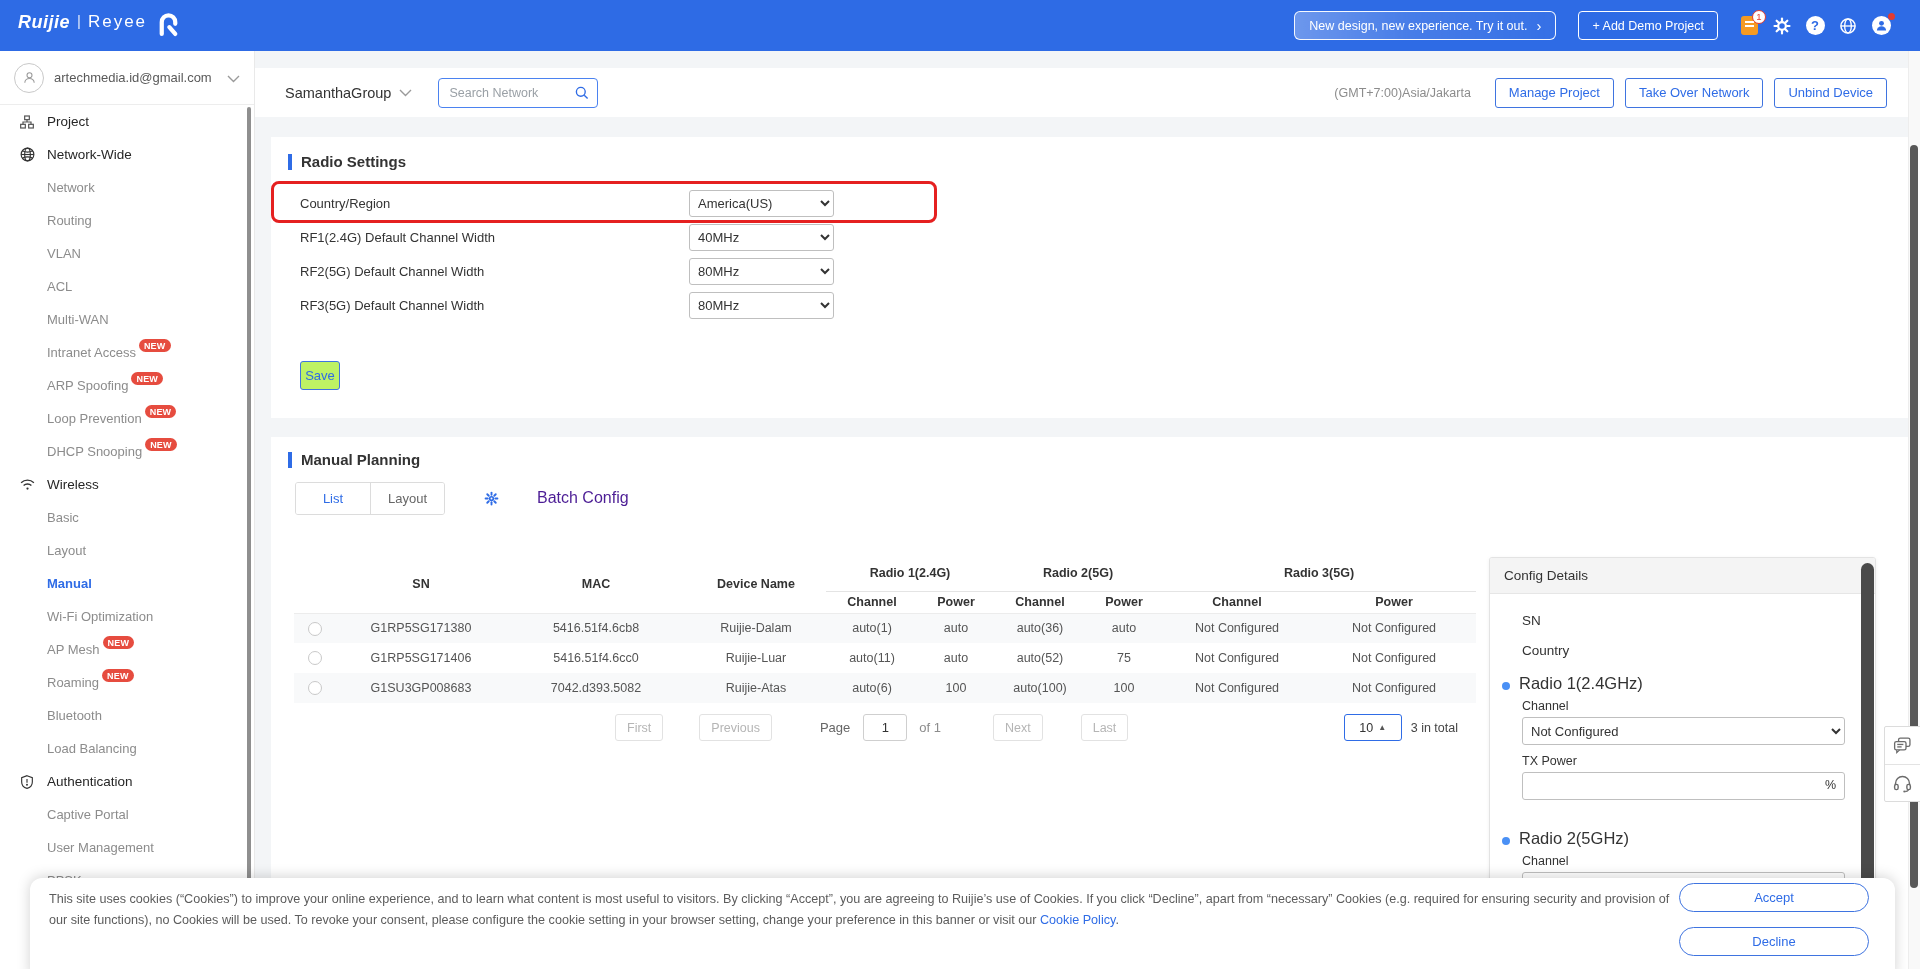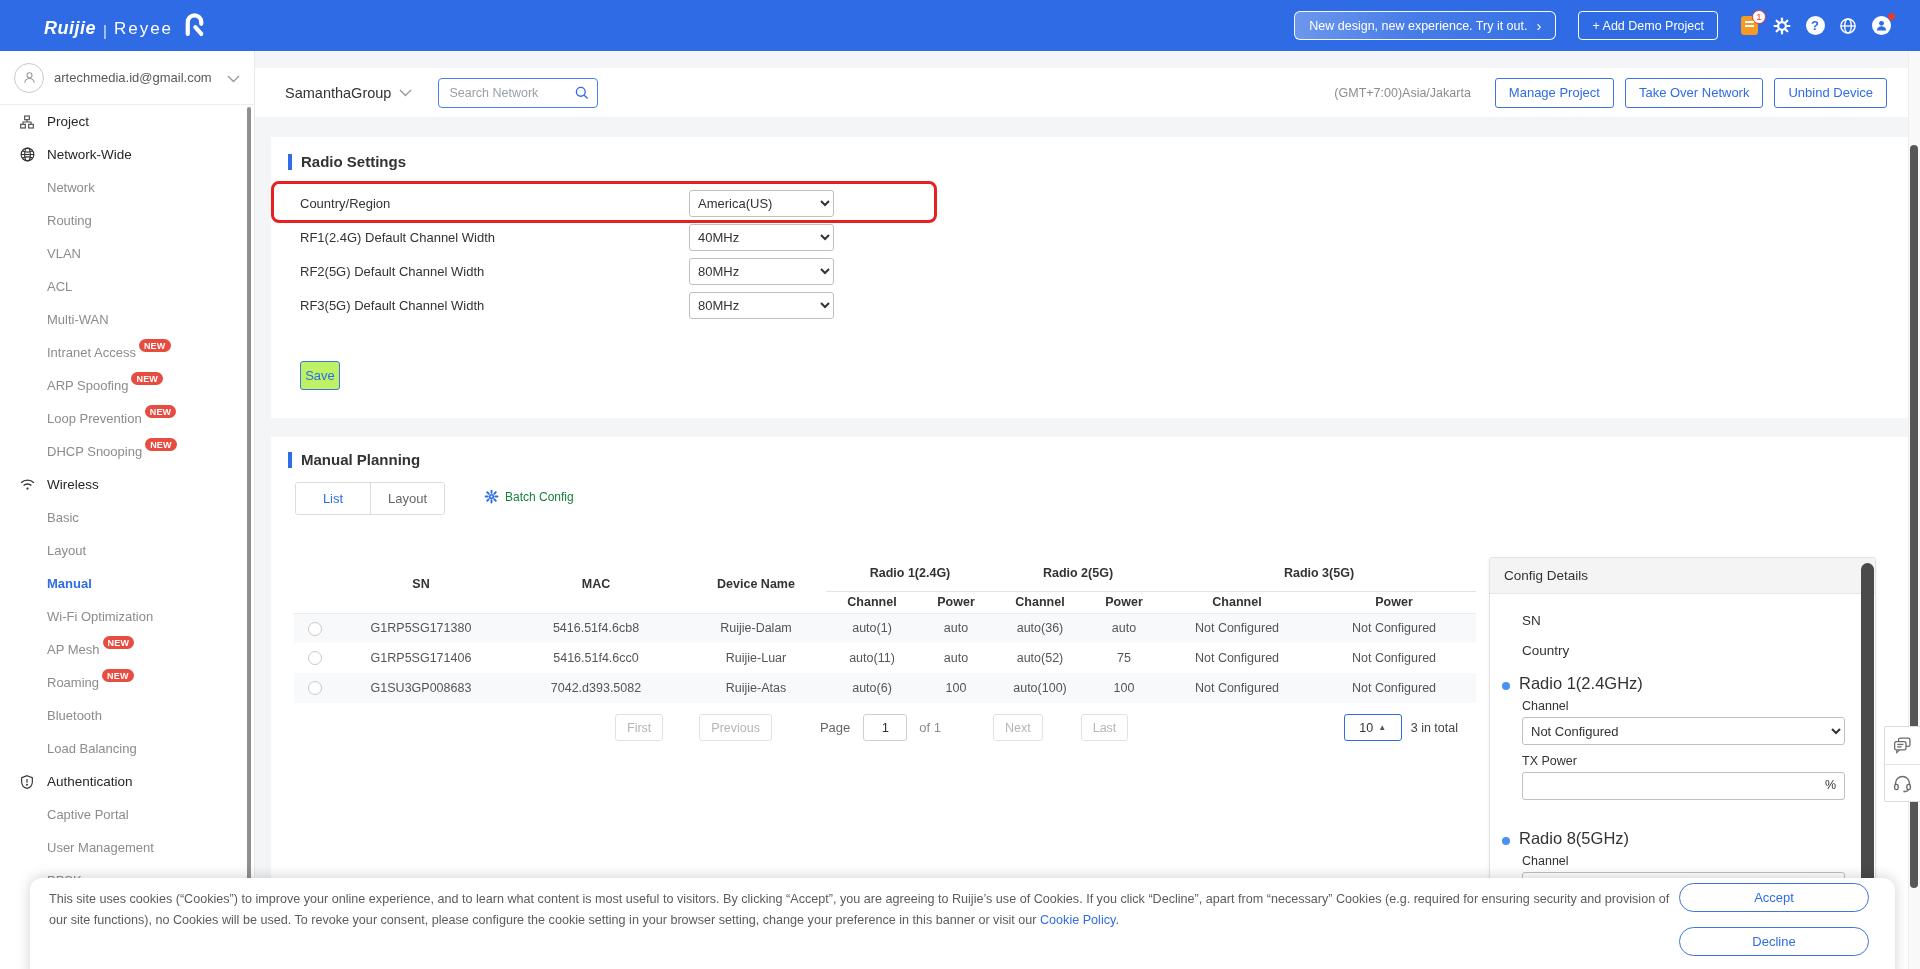--- a/index.html
+++ b/index.html
@@ -2,21 +2,21 @@
 <html><head>
 <meta charset="utf-8">
 <style>
   * { margin:0; padding:0; box-sizing:border-box; }
   html,body { width:1920px; height:969px; overflow:hidden; }
   body { font-family:"Liberation Sans", sans-serif; background:#f3f5f7; color:#333; }
   .page { position:relative; width:1920px; height:969px; overflow:hidden; }
 
   
   .topbar { position:absolute; left:0; top:0; width:1920px; height:51px; background:#2e6be5; display:flex; align-items:center; z-index:20; }
-  .brand { width:256px; display:flex; align-items:flex-end; padding-left:44px; color:#fff; }
+  .brand { width:256px; display:flex; align-items:flex-start; padding-left:18px; color:#fff; }
   .brand-ruijie { font-size:18px; font-weight:700; font-style:italic; letter-spacing:.5px; }
   .brand-sep { margin:0 7px; font-size:15px; opacity:.85; font-weight:300; }
   .brand-reyee { font-size:17px; letter-spacing:2px; font-weight:400; }
   .brand-mark { margin-left:8px; display:flex; align-items:center; }
   .top-tabs { display:flex; height:51px; margin-left:18px; }
   .top-tab { color:#fff; font-size:15px; padding:0 20px; display:flex; align-items:center; height:51px; cursor:pointer; border-bottom:3px solid transparent; }
   .top-tab.active { border-bottom:3px solid #fff; }
   .promo-btn { margin-left:auto; height:29px; display:flex; align-items:center; padding:0 14px; border:1px solid rgba(255,255,255,.95); border-radius:6px; color:#fff; font-size:12.5px;
     background:linear-gradient(90deg, rgba(255,255,255,.30) 0%, rgba(255,255,255,.12) 45%, rgba(255,255,255,.04) 100%); cursor:pointer; white-space:nowrap; }
   .promo-arrow { margin-left:9px; font-size:15px; line-height:1; }
@@ -68,21 +68,21 @@
   .rs-label { width:389px; font-size:13px; color:#333; }
   .rs-row select, .cfg-select { height:27px; border:1px solid #bfbfbf; border-radius:3px; font-size:13px; color:#333; background:#fff; padding:0 4px; font-family:"Liberation Sans",sans-serif; outline:none; }
   .rs-row select { width:145px; }
   .highlight-rect { position:absolute; left:0px; top:44px; width:666px; height:42px; border:3px solid #e52020; border-radius:8px; pointer-events:none; z-index:5; }
   .save-btn { position:absolute; left:29px; top:224px; width:40px; height:29px; border:1px solid #3f74e0; border-radius:3px; color:#2f6ce6; background:#bef264; font-size:13px; cursor:pointer; font-family:"Liberation Sans",sans-serif; }
 
   .view-tabs { position:absolute; left:24px; top:45px; display:flex; border:1px solid #dcdcdc; border-radius:3px; overflow:hidden; height:33px; }
   .view-tab { width:74px; display:flex; align-items:center; justify-content:center; font-size:13px; color:#666; background:#fff; cursor:pointer; }
   .view-tab + .view-tab { border-left:1px solid #dcdcdc; }
   .view-tab.active { color:#2f6ce6; }
-  .batch-btn { position:absolute; left:213px; top:52px; display:flex; align-items:center; color:#15803d; font-size:12px; cursor:pointer; }
+  .batch-btn { position:absolute; left:213px; top:52px; display:flex; align-items:center; color:#4c1d95; font-size:16px; cursor:pointer;gap:32px; }
   .batch-btn svg { margin-right:6px; }
 
   .planning-table { position:absolute; left:23px; top:118px; border-collapse:collapse; table-layout:fixed; }
   .planning-table th { font-size:12.5px; font-weight:700; color:#333; text-align:center; }
   .planning-table thead .rspan { border-bottom:1px solid #ececec; height:58px; }
   .planning-table thead .grp { height:36px; border-bottom:1px solid #e4e4e4; }
   .planning-table thead .subh { height:22px; border-bottom:1px solid #ececec; font-weight:700; }
   .planning-table tbody td { height:30px; font-size:12.5px; color:#555; text-align:center; }
   .planning-table tbody tr:nth-child(odd) { background:#f8f9fa; }
   .row-radio { display:inline-block; width:14px; height:14px; border:1px solid #c9c9c9; border-radius:50%; background:#fff; cursor:pointer; vertical-align:middle; }
@@ -493,21 +493,21 @@
       <span class="cfg-bullet" style="top:124px;"></span>
       <div class="cfg-radio-title" style="top:116px;">Radio 1(2.4GHz)</div>
       <div class="cfg-sublabel" style="top:141px;">Channel</div>
       <select class="cfg-select" style="top:159px;"><option value="Not Configured">Not Configured</option></select>
       <div class="cfg-sublabel" style="top:196px;">TX Power</div>
       <div class="cfg-input-wrap" style="top:214px;">
         <input type="text" style="">
         <span class="cfg-unit">%</span>
       </div>
       <span class="cfg-bullet" style="top:279px;"></span>
-      <div class="cfg-radio-title" style="top:271px;">Radio 8(5GHz)</div>
+      <div class="cfg-radio-title" style="top:271px;">Radio 2(5GHz)</div>
       <div class="cfg-sublabel" style="top:296px;">Channel</div>
       <select class="cfg-select" style="top:314px;"></select>
       <div class="cfg-scrollthumb"></div>
     </div>
 
     <div class="float-tools">
       <div class="float-cell">
         <svg width="21" height="21" viewBox="0 0 24 24" fill="none" stroke="#6b6b6b" stroke-width="1.5">
             <rect x="7.5" y="3.5" width="13" height="9.5" rx="2"></rect>
             <rect x="3" y="7.5" width="13" height="9.5" rx="2" fill="#fff"></rect>

